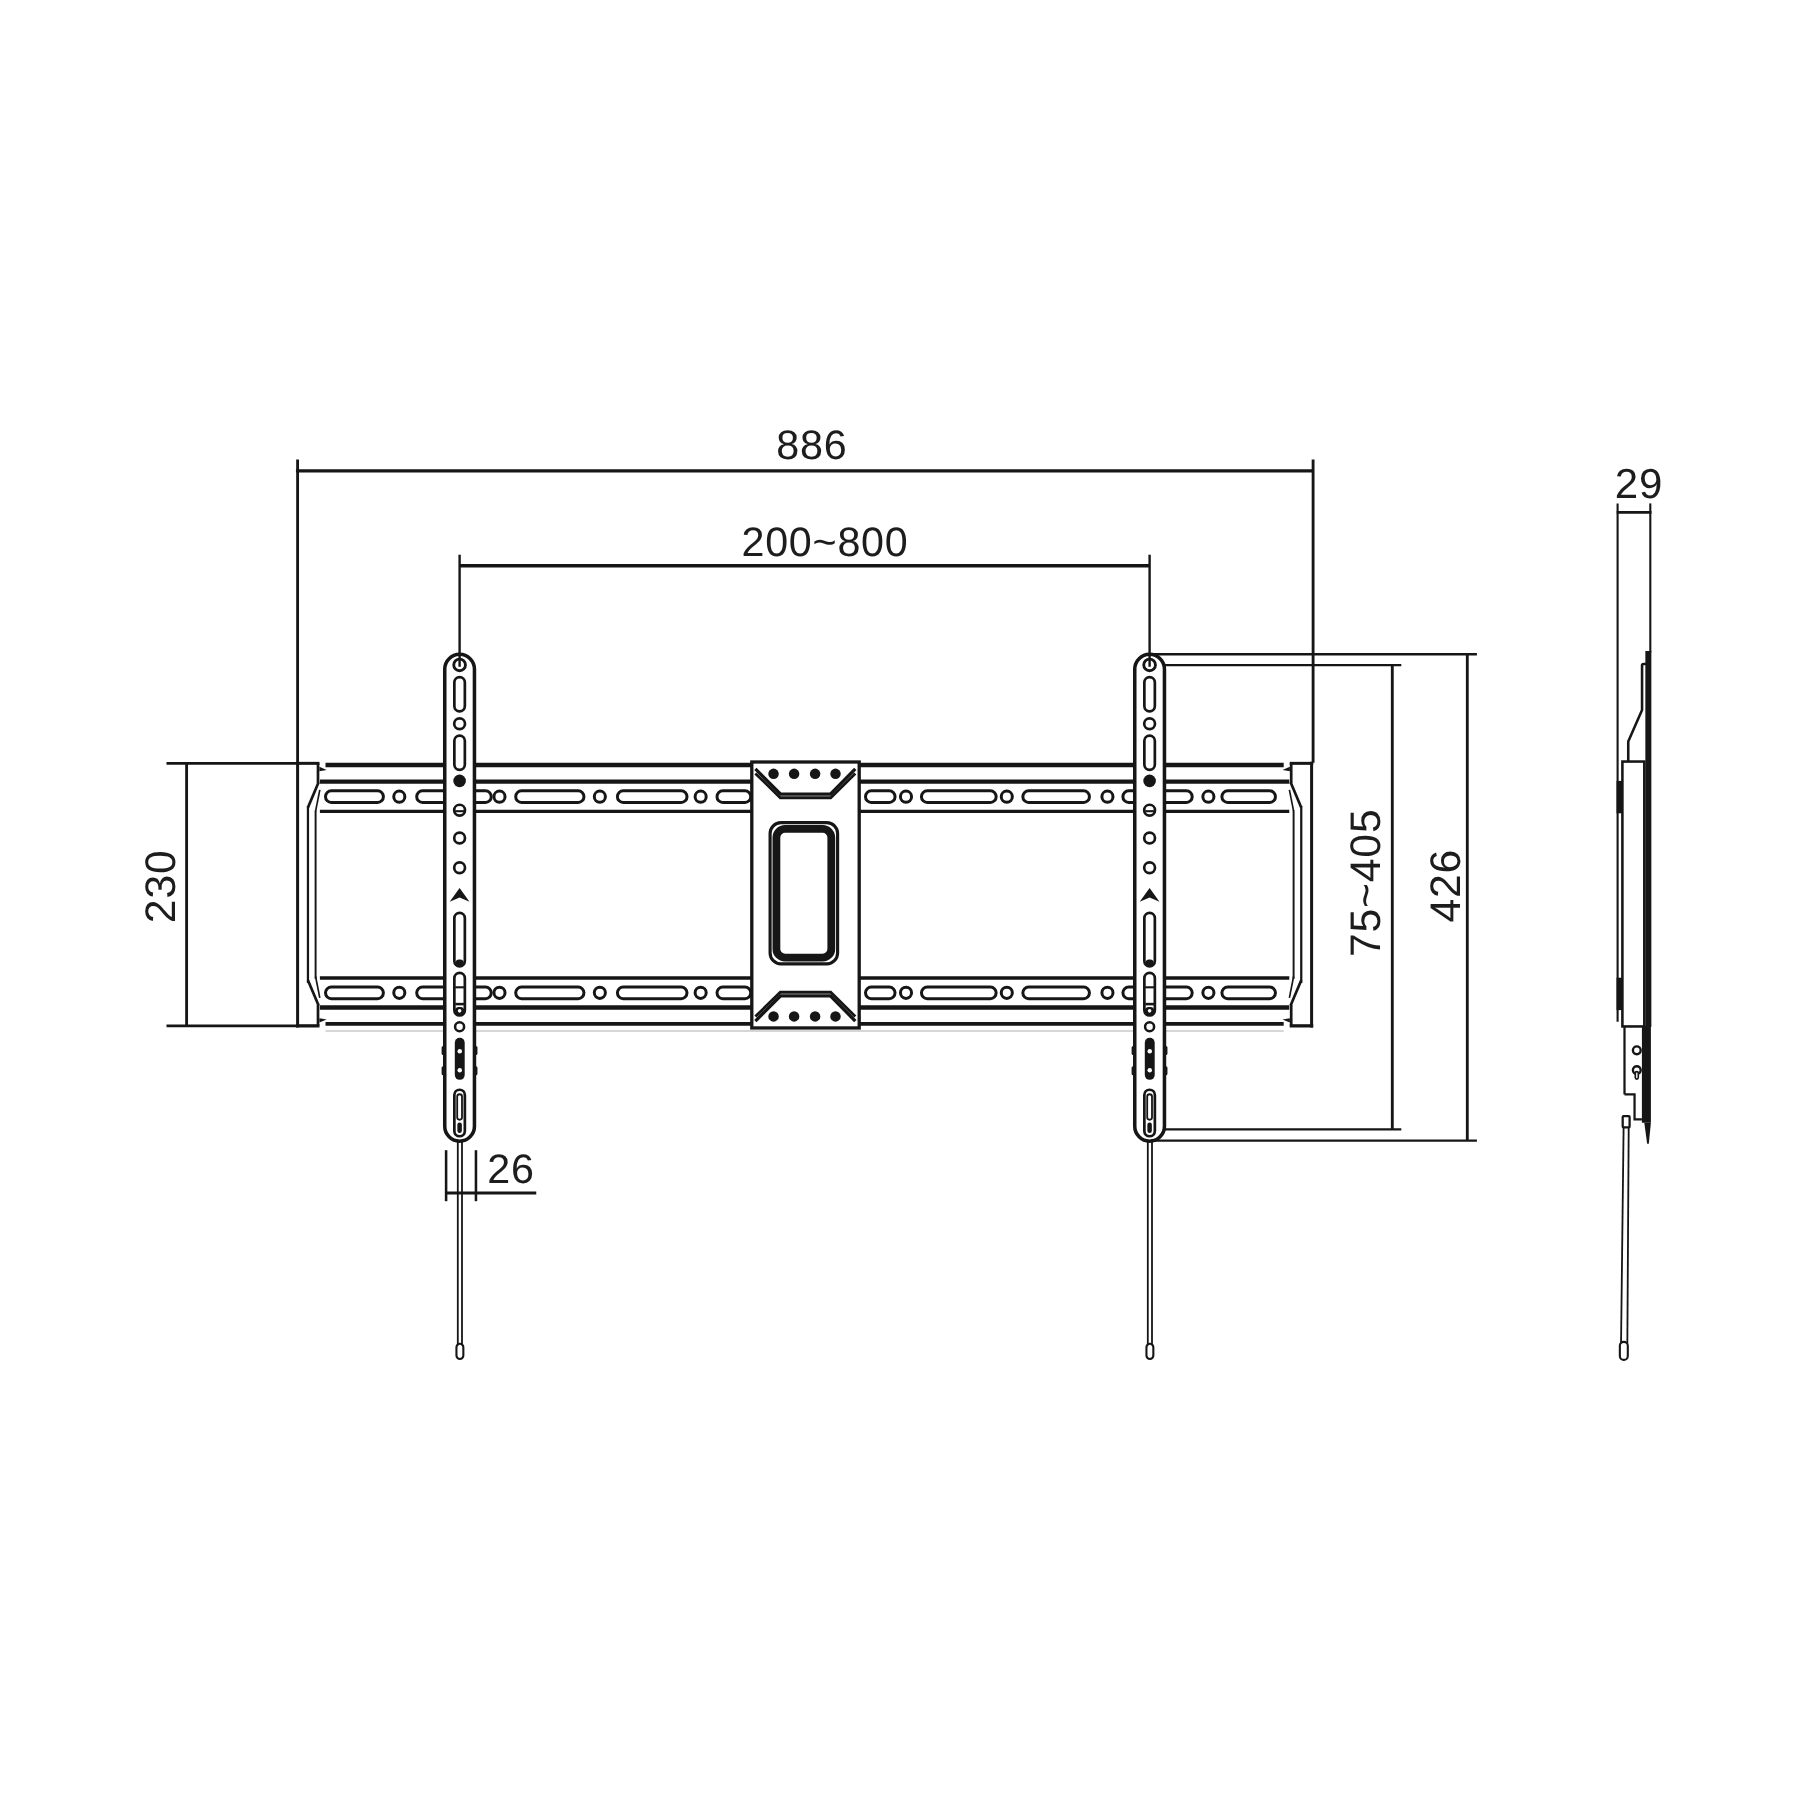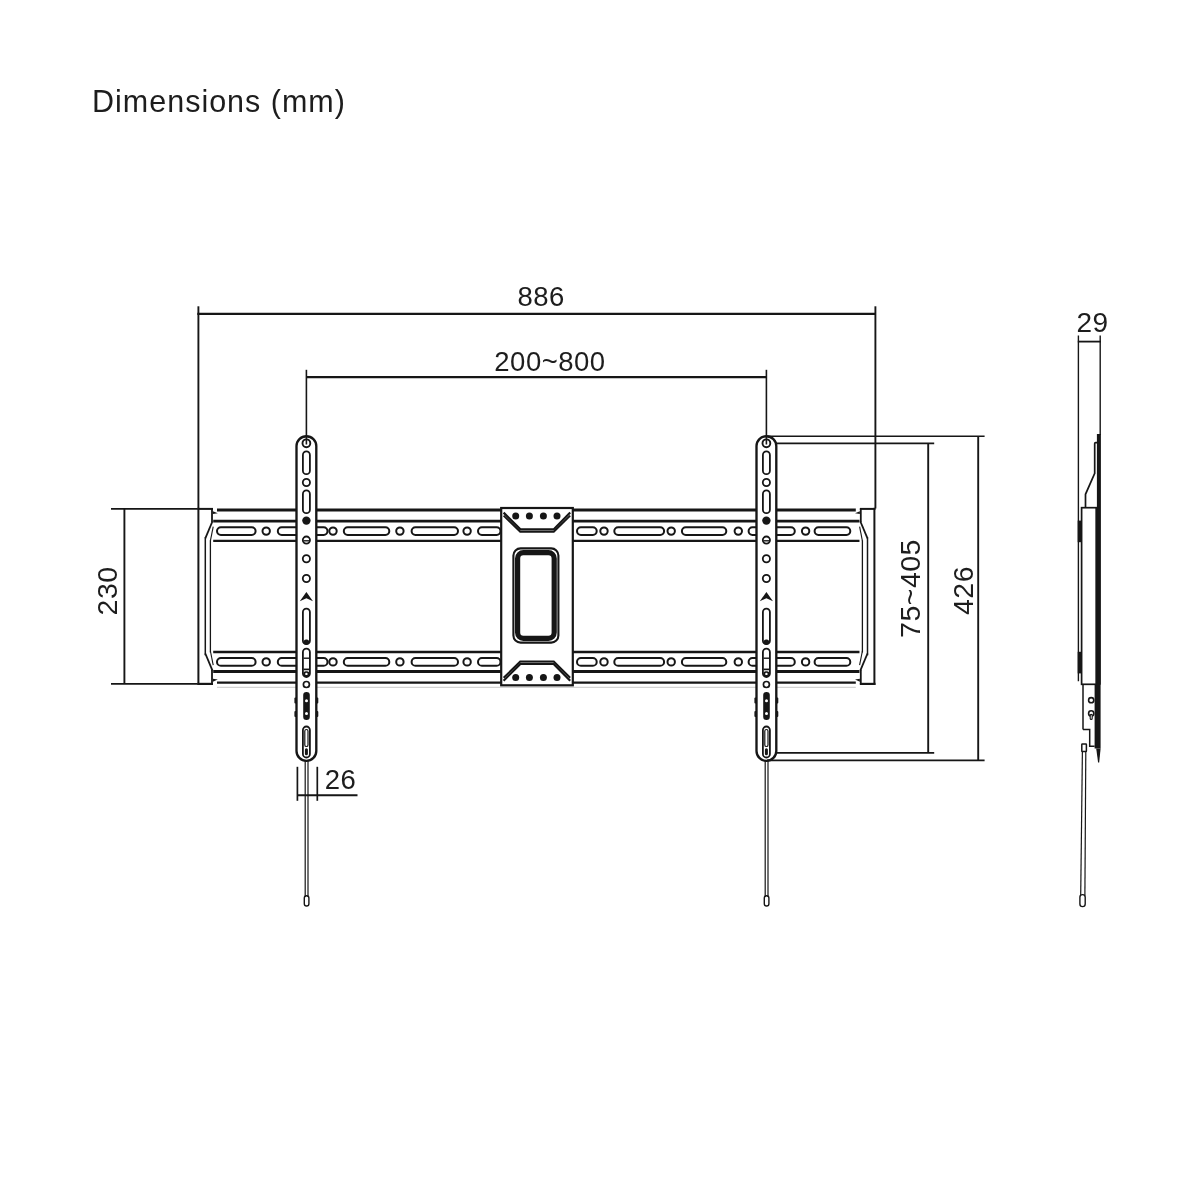--- a/index.html
+++ b/index.html
@@ -5,21 +5,20 @@
   html,body { margin:0; padding:0; background:#fff; }
   .page { position:relative; width:1200px; height:1200px; background:#fff;
           font-family:"Liberation Sans", sans-serif; }
   .title { position:absolute; left:92px; top:84px; font-size:30.5px;
            letter-spacing:1.0px; color:#1d1d1d; }
   svg text { font-family:"Liberation Sans", sans-serif; }
 </style>
 </head>
 <body>
 <div class="page">
-  <div class="title">Dimensions (mm)</div>
   <svg width="1200" height="1200" viewBox="0 0 1200 1200" style="position:absolute;left:0;top:0">
 <line x1="217.0" y1="510.0" x2="855.8" y2="510.0" stroke="#161616" stroke-width="2.9"></line>
 <line x1="213.2" y1="521.1" x2="859.6" y2="521.1" stroke="#161616" stroke-width="2.9"></line>
 <line x1="213.2" y1="540.9" x2="859.6" y2="540.9" stroke="#161616" stroke-width="2.3"></line>
 <line x1="213.2" y1="652.0" x2="859.6" y2="652.0" stroke="#161616" stroke-width="2.3"></line>
 <line x1="213.2" y1="671.6" x2="859.6" y2="671.6" stroke="#161616" stroke-width="3.0"></line>
 <line x1="217.0" y1="682.6" x2="855.8" y2="682.6" stroke="#161616" stroke-width="2.4"></line>
 <line x1="217.0" y1="687.3" x2="855.8" y2="687.3" stroke="#c9c9c9" stroke-width="1.0"></line>
 <rect x="217.0" y="527.2" width="38.599999999999994" height="7.8" rx="3.9" fill="none" stroke="#161616" stroke-width="2.0"></rect>
 <rect x="277.8" y="527.2" width="49.69999999999999" height="7.8" rx="3.9" fill="none" stroke="#161616" stroke-width="2.0"></rect>

